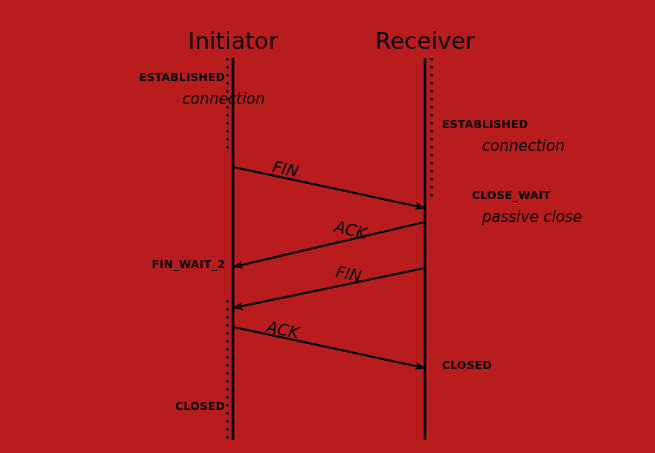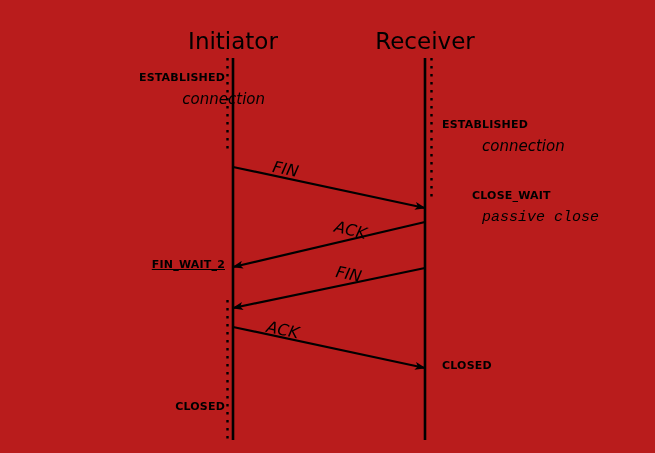--- a/index.html
+++ b/index.html
@@ -88,30 +88,30 @@
     </g>
   </svg>
 
   <div class="lbl hdr" style="left:233px; top:30px;">Initiator</div>
   <div class="lbl hdr" style="left:425px; top:30px;">Receiver</div>
 
   <div class="lbl state left-side" style="left:225px; top:72px;">ESTABLISHED</div>
   <div class="lbl note left-side" style="left:225px; top:92px;">connection</div>
 
 
-  <div class="lbl state left-side" style="left:225px; top:259px;text-decoration:underline;">FIN_WAIT_2</div>
+  <div class="lbl state left-side" style="left:225px; top:259px;">FIN_WAIT_2</div>
 
 
   <div class="lbl state left-side" style="left:225px; top:401px;">CLOSED</div>
 
   <div class="lbl state right-side" style="left:442px; top:119px;">ESTABLISHED</div>
   <div class="lbl note right-side" style="left:442px; top:139px;">connection</div>
 
   <div class="lbl state right-side" style="left:440px; top:190px;margin-left:32px;">CLOSE_WAIT</div>
-  <div class="lbl note right-side" style="left:442px; top:210px;font-family:Liberation Mono, monospace;">passive close</div>
+  <div class="lbl note right-side" style="left:442px; top:210px;">passive close</div>
 
 
   <div class="lbl state right-side" style="left:442px; top:360px;">CLOSED</div>
 
   <div class="msg" style="left:275px; top:157px; transform: rotate(12.1deg);">FIN</div>
   <div class="msg" style="left:337px; top:217px; transform: rotate(13.2deg);">ACK</div>
   <div class="msg" style="left:338px; top:262px; transform: rotate(11.8deg);">FIN</div>
   <div class="msg" style="left:269px; top:317px; transform: rotate(12.1deg);">ACK</div>
 
 </div>

